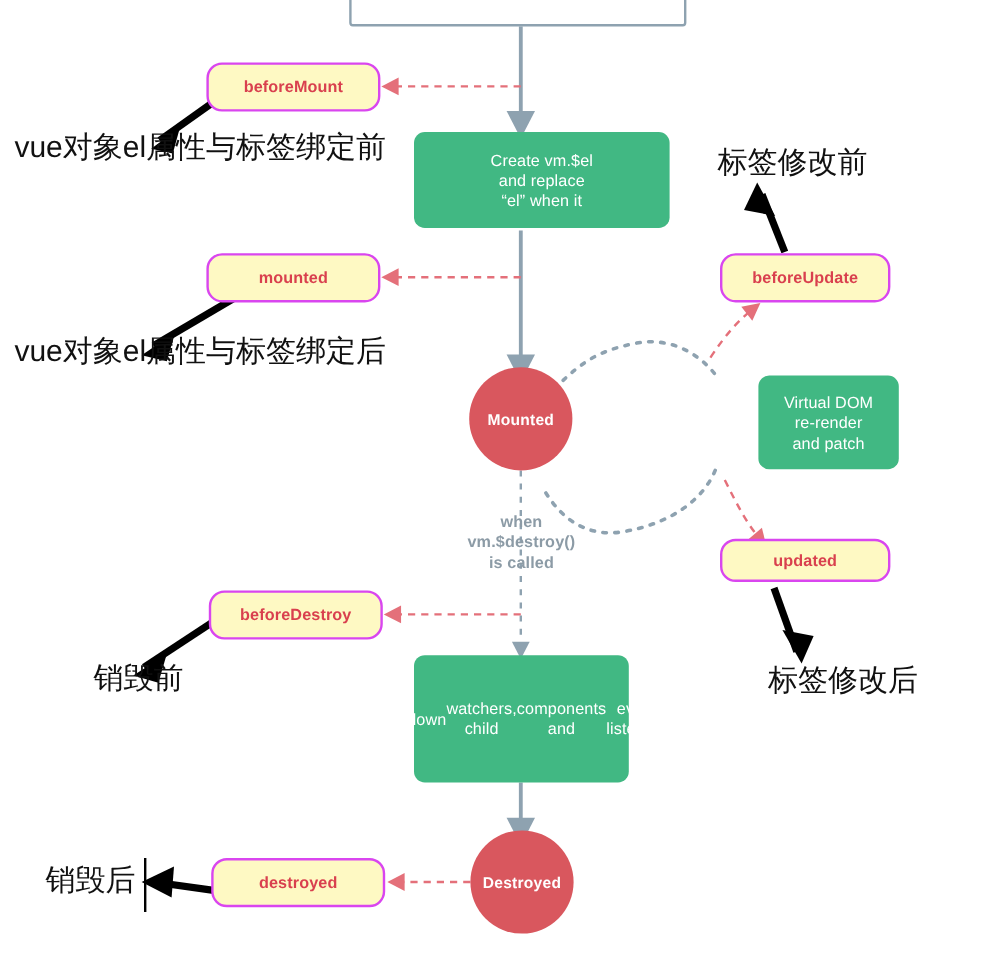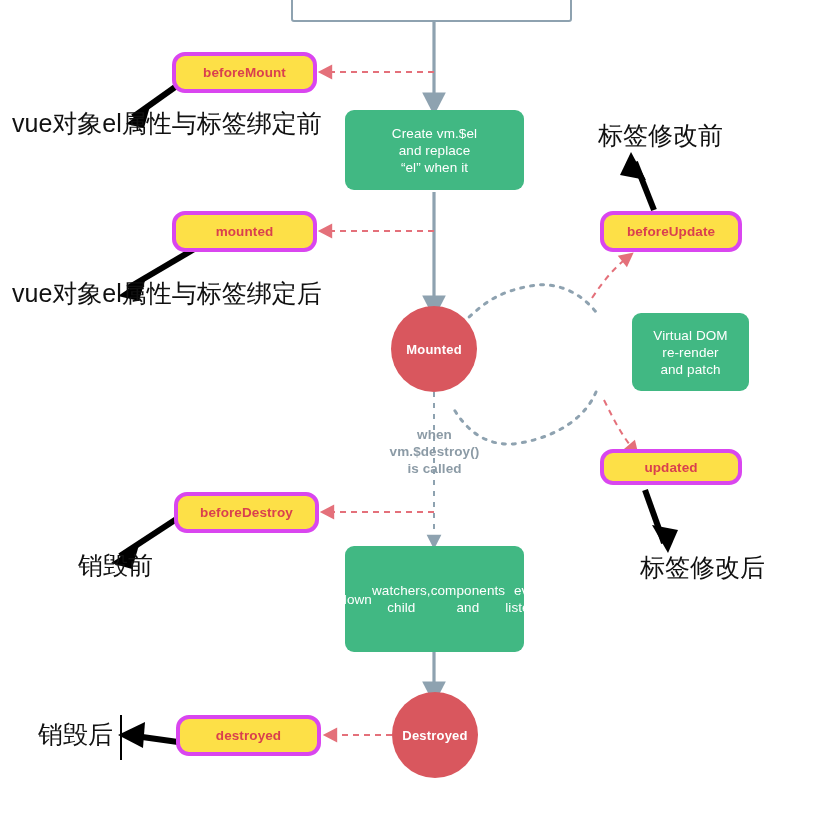--- a/index.html
+++ b/index.html
@@ -20,21 +20,21 @@
     font-size:13.5px;line-height:17px;font-weight:400;letter-spacing:.1px;
     padding:6px 8px;
   }
 
   .red-circle{
     background:#d9575e;color:#ffffff;border-radius:50%;
     font-size:13px;font-weight:700;letter-spacing:.2px;
   }
 
   .hook-pill{
-    background:#fde047;border:4px solid #d946ef;border-radius:13px;
+    background:#fef9c3;border:2px solid #d946ef;border-radius:13px;
     color:#d9404e;font-size:13.5px;font-weight:700;letter-spacing:.1px;
   }
 
   .top-box{
     background:#ffffff;border:2px solid #8ea2b0;border-radius:3px;
   }
 
   
   .flow-label{
     position:absolute;color:#8c9ba6;font-weight:700;
@@ -100,21 +100,21 @@
       <polygon points="118,296 146,277 139,301"></polygon>
       <polygon points="631,152 646,180 620,175"></polygon>
       <polygon points="668,553 652,525 678,530"></polygon>
       <polygon points="111,563 139,545 132,569"></polygon>
       <polygon points="118,735 145,722 143,748"></polygon>
     </g>
   </svg>
 
   <div class="node top-box" style="left:291px;top:-36px;width:281px;height:58px;"></div>
 
-  <div class="node green-box" style="left:345px;top:110px;width:179px;height:80px;flex-direction:column;">
+  <div class="node green-box" style="left:345px;top:110px;width:213px;height:80px;flex-direction:column;">
     <span>Create vm.$el</span>
     <span>and replace</span>
     <span>“el” when it</span>
   </div>
 
   <div class="node green-box" style="left:588px;top:313px;width:117px;height:78px;flex-direction:column;margin-left:44px;">
     <span>Virtual DOM</span>
     <span>re-render</span>
     <span>and patch</span>
   </div>

